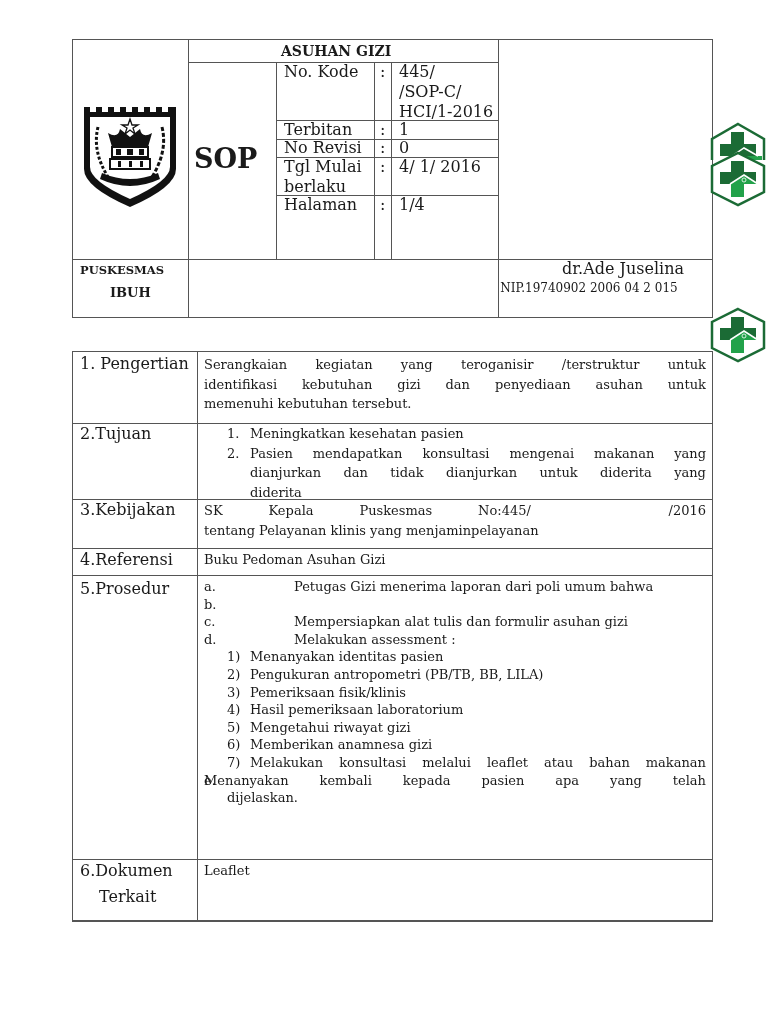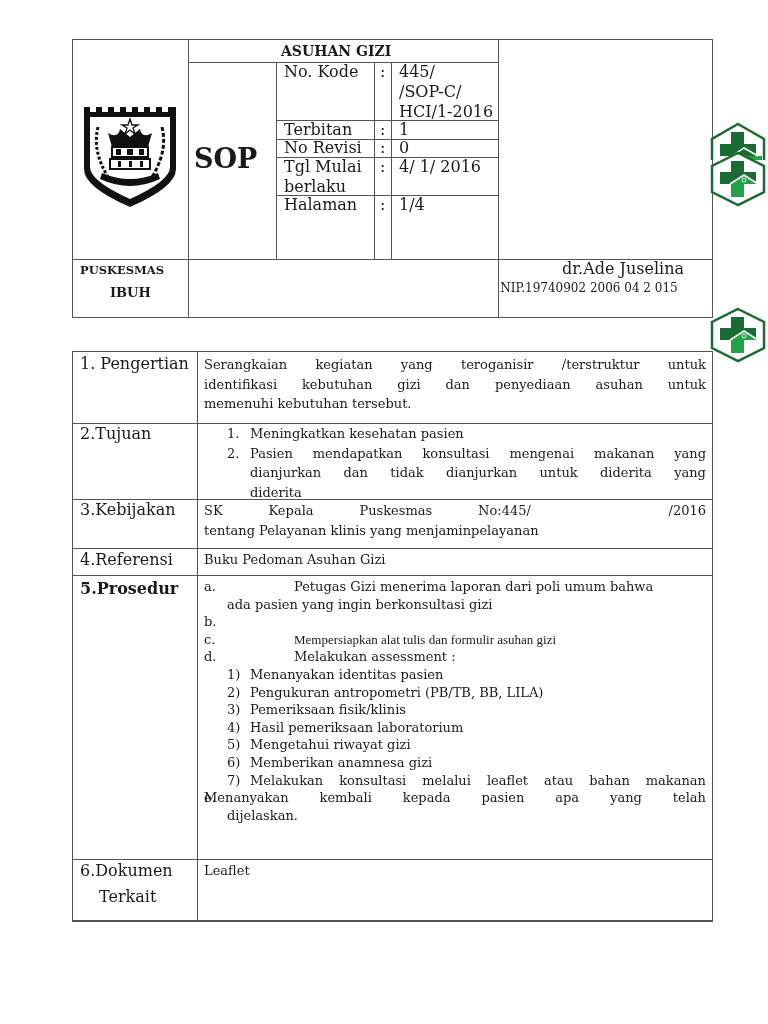--- a/index.html
+++ b/index.html
@@ -197,33 +197,32 @@
         <span>/2016</span>
       </div>
     <div class="plain">tentang Pelayanan klinis yang menjaminpelayanan</div>
   </div>
 
   <div class="txt" style="left:80px;top:551px;">4.Referensi</div>
   <div class="cell-text" style="left:204px;top:550px;width:502px;">
     <div class="plain">Buku Pedoman Asuhan Gizi</div>
   </div>
 
-  <div class="txt" style="left:80px;top:580px;font-weight:bold;">5.Prosedur</div>
+  <div class="txt" style="left:80px;top:580px;">5.Prosedur</div>
   <div class="cell-text" style="left:204px;top:578px;width:502px;line-height:17.6px;">
     <div style="position:relative;">
       <span>a.</span>
       <span style="position:absolute;left:90px;white-space:nowrap;">Petugas Gizi menerima laporan dari poli umum bahwa</span>
     </div>
-    <div class="plain" style="padding-left:23px;">ada pasien yang ingin berkonsultasi gizi</div>
     <div style="position:relative;">
       <span>b.</span>
     </div>
     <div style="position:relative;">
       <span>c.</span>
-      <span style="position:absolute;left:90px;white-space:nowrap;font-family:Liberation Serif, serif;">Mempersiapkan alat tulis dan formulir asuhan gizi</span>
+      <span style="position:absolute;left:90px;white-space:nowrap;">Mempersiapkan alat tulis dan formulir asuhan gizi</span>
     </div>
     <div style="position:relative;">
       <span>d.</span>
       <span style="position:absolute;left:90px;white-space:nowrap;">Melakukan assessment :</span>
     </div>
 
     <div id="substeps" style="padding-left:23px;">
         <div style="position: relative; padding-left: 23px;">
           <span style="position: absolute; left: 0px;">1)</span>
           <div class="plain">Menanyakan identitas pasien</div>

